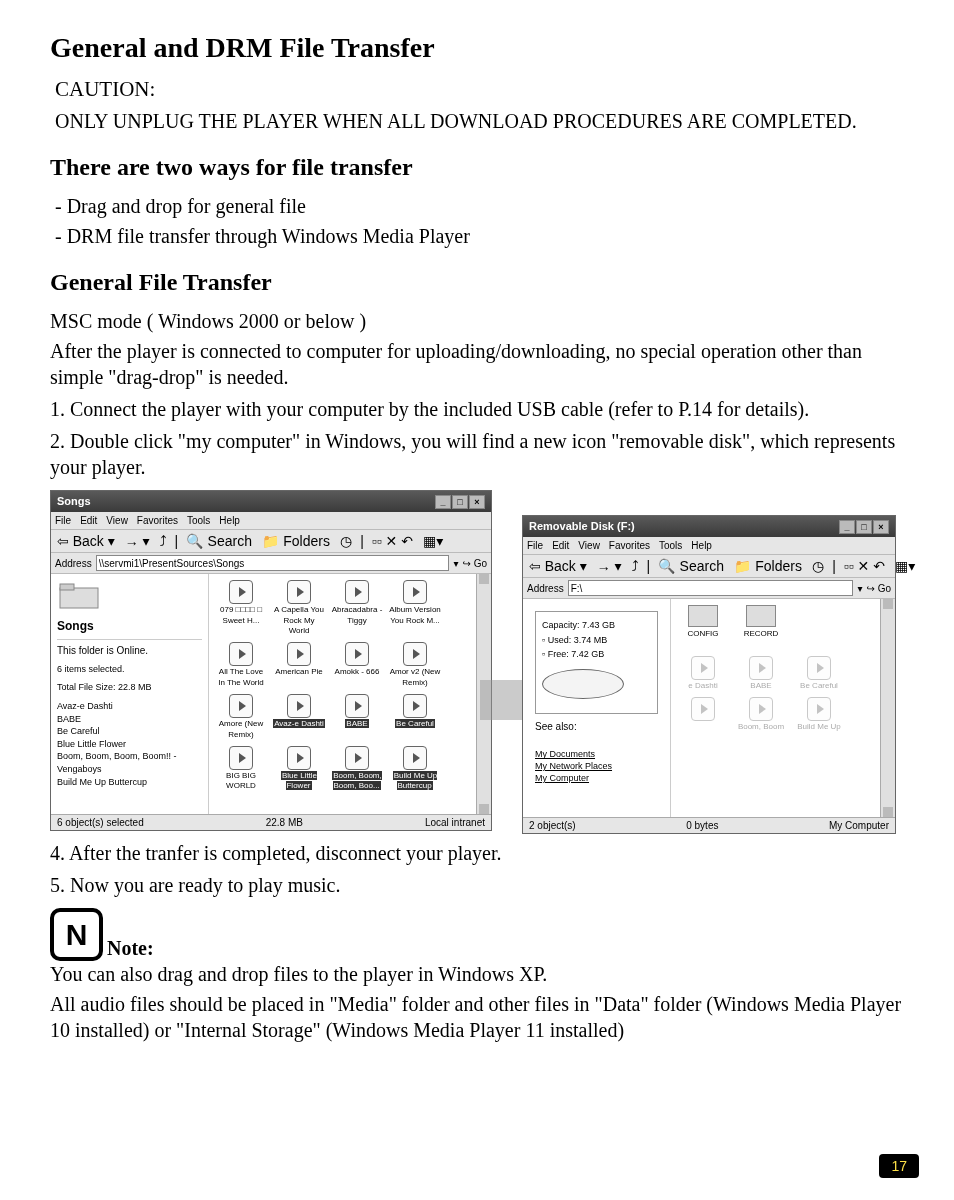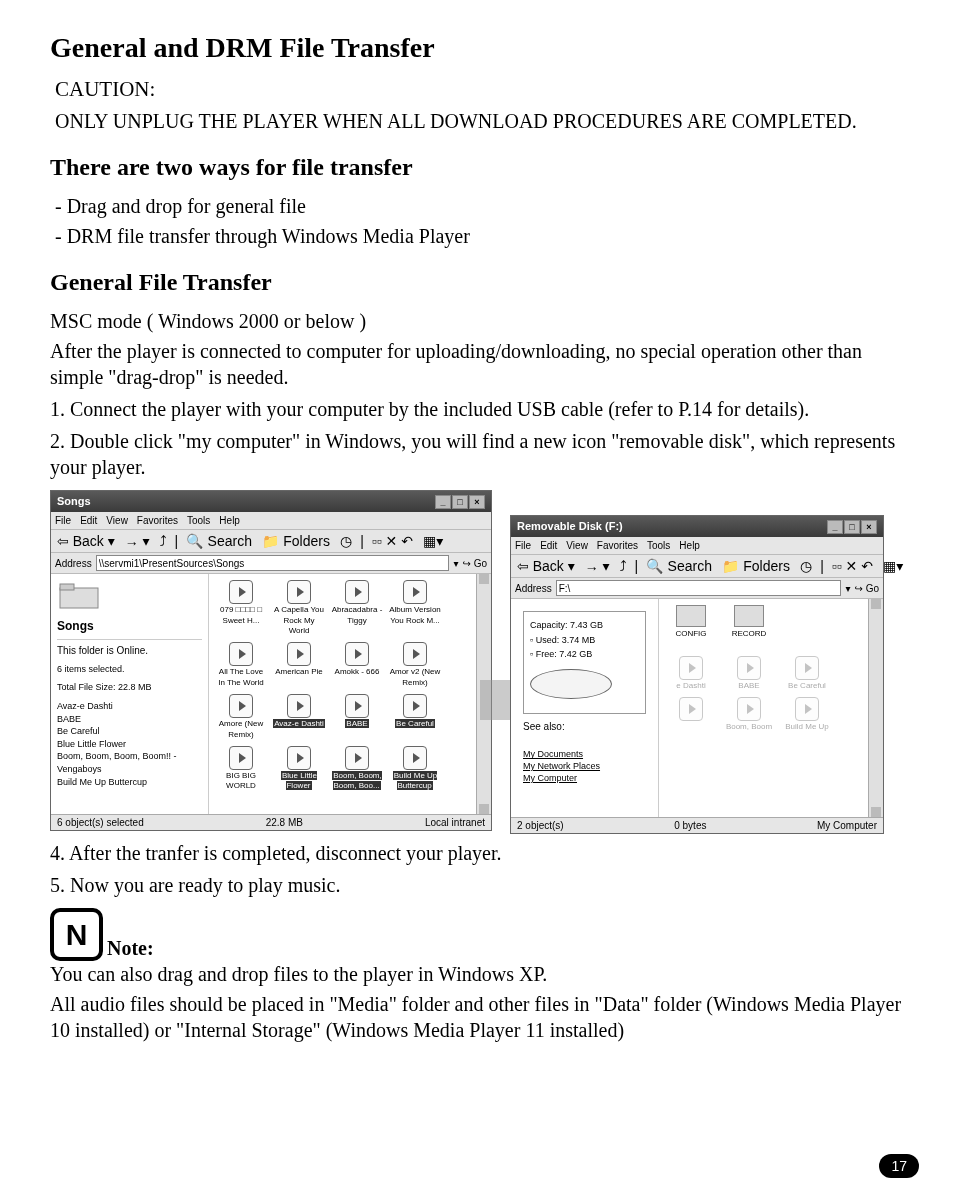--- a/index.html
+++ b/index.html
@@ -3,21 +3,21 @@
 <meta charset="utf-8">
 <style>
 html,body{margin:0;padding:0;background:#fff;font-family:"Times New Roman",Times,serif;color:#000;font-size:20px;line-height:1.3}
 .page{width:954px;height:1200px;box-sizing:border-box;padding:30px 35px 30px 50px;position:relative}
 h1{font-size:28px;font-weight:bold;margin:0 0 10px}
 .caution{font-size:21px;margin:0 0 4px;padding-left:5px}
 .p{margin:0 0 4px;padding-left:5px}
 .sub{font-weight:bold;font-size:24px;margin:18px 0 10px}
 .plain{margin:0 0 4px}
 .step{margin:6px 0}
-.screenshots{display:flex;gap:18px;margin:10px 0 6px;align-items:flex-start;position:relative}
+.screenshots{display:flex;gap:30px;margin:10px 0 6px;align-items:flex-start;position:relative}
 .win{border:1px solid #666;background:#e6e6e6;font-family:Tahoma,Arial,sans-serif;font-size:10px;color:#000;position:relative}
 .win1{width:440px}
 .win2{width:372px;margin-top:25px}
 .titlebar{background:linear-gradient(#5a5a5a,#3a3a3a);color:#fff;font-weight:bold;font-size:11px;padding:3px 6px;display:flex;justify-content:space-between;align-items:center}
 .titlebar .ctrls span{display:inline-block;background:#bbb;color:#000;width:14px;height:12px;text-align:center;line-height:12px;font-size:9px;margin-left:1px;border:1px solid #888}
 .menubar{background:#e6e6e6;padding:2px 4px;font-size:10px;border-bottom:1px solid #bbb}
 .menubar span{margin-right:9px}
 .toolbar{background:#e6e6e6;padding:2px 4px;font-size:14px;border-bottom:1px solid #bbb;display:flex;gap:6px;white-space:nowrap}
 .toolbar .tbtn{padding:0 2px}
 .addrbar{background:#e6e6e6;padding:2px 4px;font-size:10px;border-bottom:1px solid #bbb;display:flex;align-items:center;gap:4px}
@@ -31,21 +31,21 @@
 .fcell{width:52px;text-align:center;font-size:8px}
 .fcell .ico{width:22px;height:22px;margin:0 auto 1px;border:1px solid #666;border-radius:4px;background:#fafafa;display:flex;align-items:center;justify-content:center}
 .fcell .ico:after{content:"";width:0;height:0;border-left:7px solid #555;border-top:5px solid transparent;border-bottom:5px solid transparent;margin-left:2px}
 .fcell.hl span{background:#333;color:#fff;padding:0 1px}
 .foldcell{width:52px;text-align:center;font-size:8px}
 .foldcell .fico{width:28px;height:20px;margin:0 auto 2px;background:#ddd;border:1px solid #888}
 .statusbar{background:#e6e6e6;font-size:10px;padding:1px 6px;border-top:1px solid #aaa;display:flex;justify-content:space-between}
 .capbox{border:1px solid #999;padding:6px;font-size:9px;line-height:1.6;background:#fff;margin:6px}
 .arrow{position:absolute;left:430px;top:170px;width:120px;height:80px;opacity:.5}
 .noteicon{display:inline-block;width:45px;height:45px;border:4px solid #000;border-radius:10px;vertical-align:bottom;text-align:center;font-weight:bold;font-size:30px;line-height:45px;font-family:Arial,sans-serif;margin-right:4px}
-.pagenum{position:absolute;right:35px;bottom:22px;background:#000;color:#ffffff;padding:3px 12px;border-radius:12px;font-size:14px;font-family:Arial,sans-serif}
+.pagenum{position:absolute;right:35px;bottom:22px;background:#000;color:#fde047;padding:3px 12px;border-radius:4px;font-size:14px;font-family:Arial,sans-serif}
 .pie{width:80px;height:28px;border:1px solid #666;border-radius:50%/50%;margin:8px 0;background:#f4f4f4}
 .scroll{width:14px;background:#e0e0e0;border-left:1px solid #aaa;position:relative}
 .scroll:before,.scroll:after{content:"";position:absolute;left:2px;right:2px;height:10px;background:#bbb}
 .scroll:before{top:0}.scroll:after{bottom:0}
 </style>
 </head>
 <body>
 
 <div class="page">
   <h1>General and DRM File Transfer</h1>

